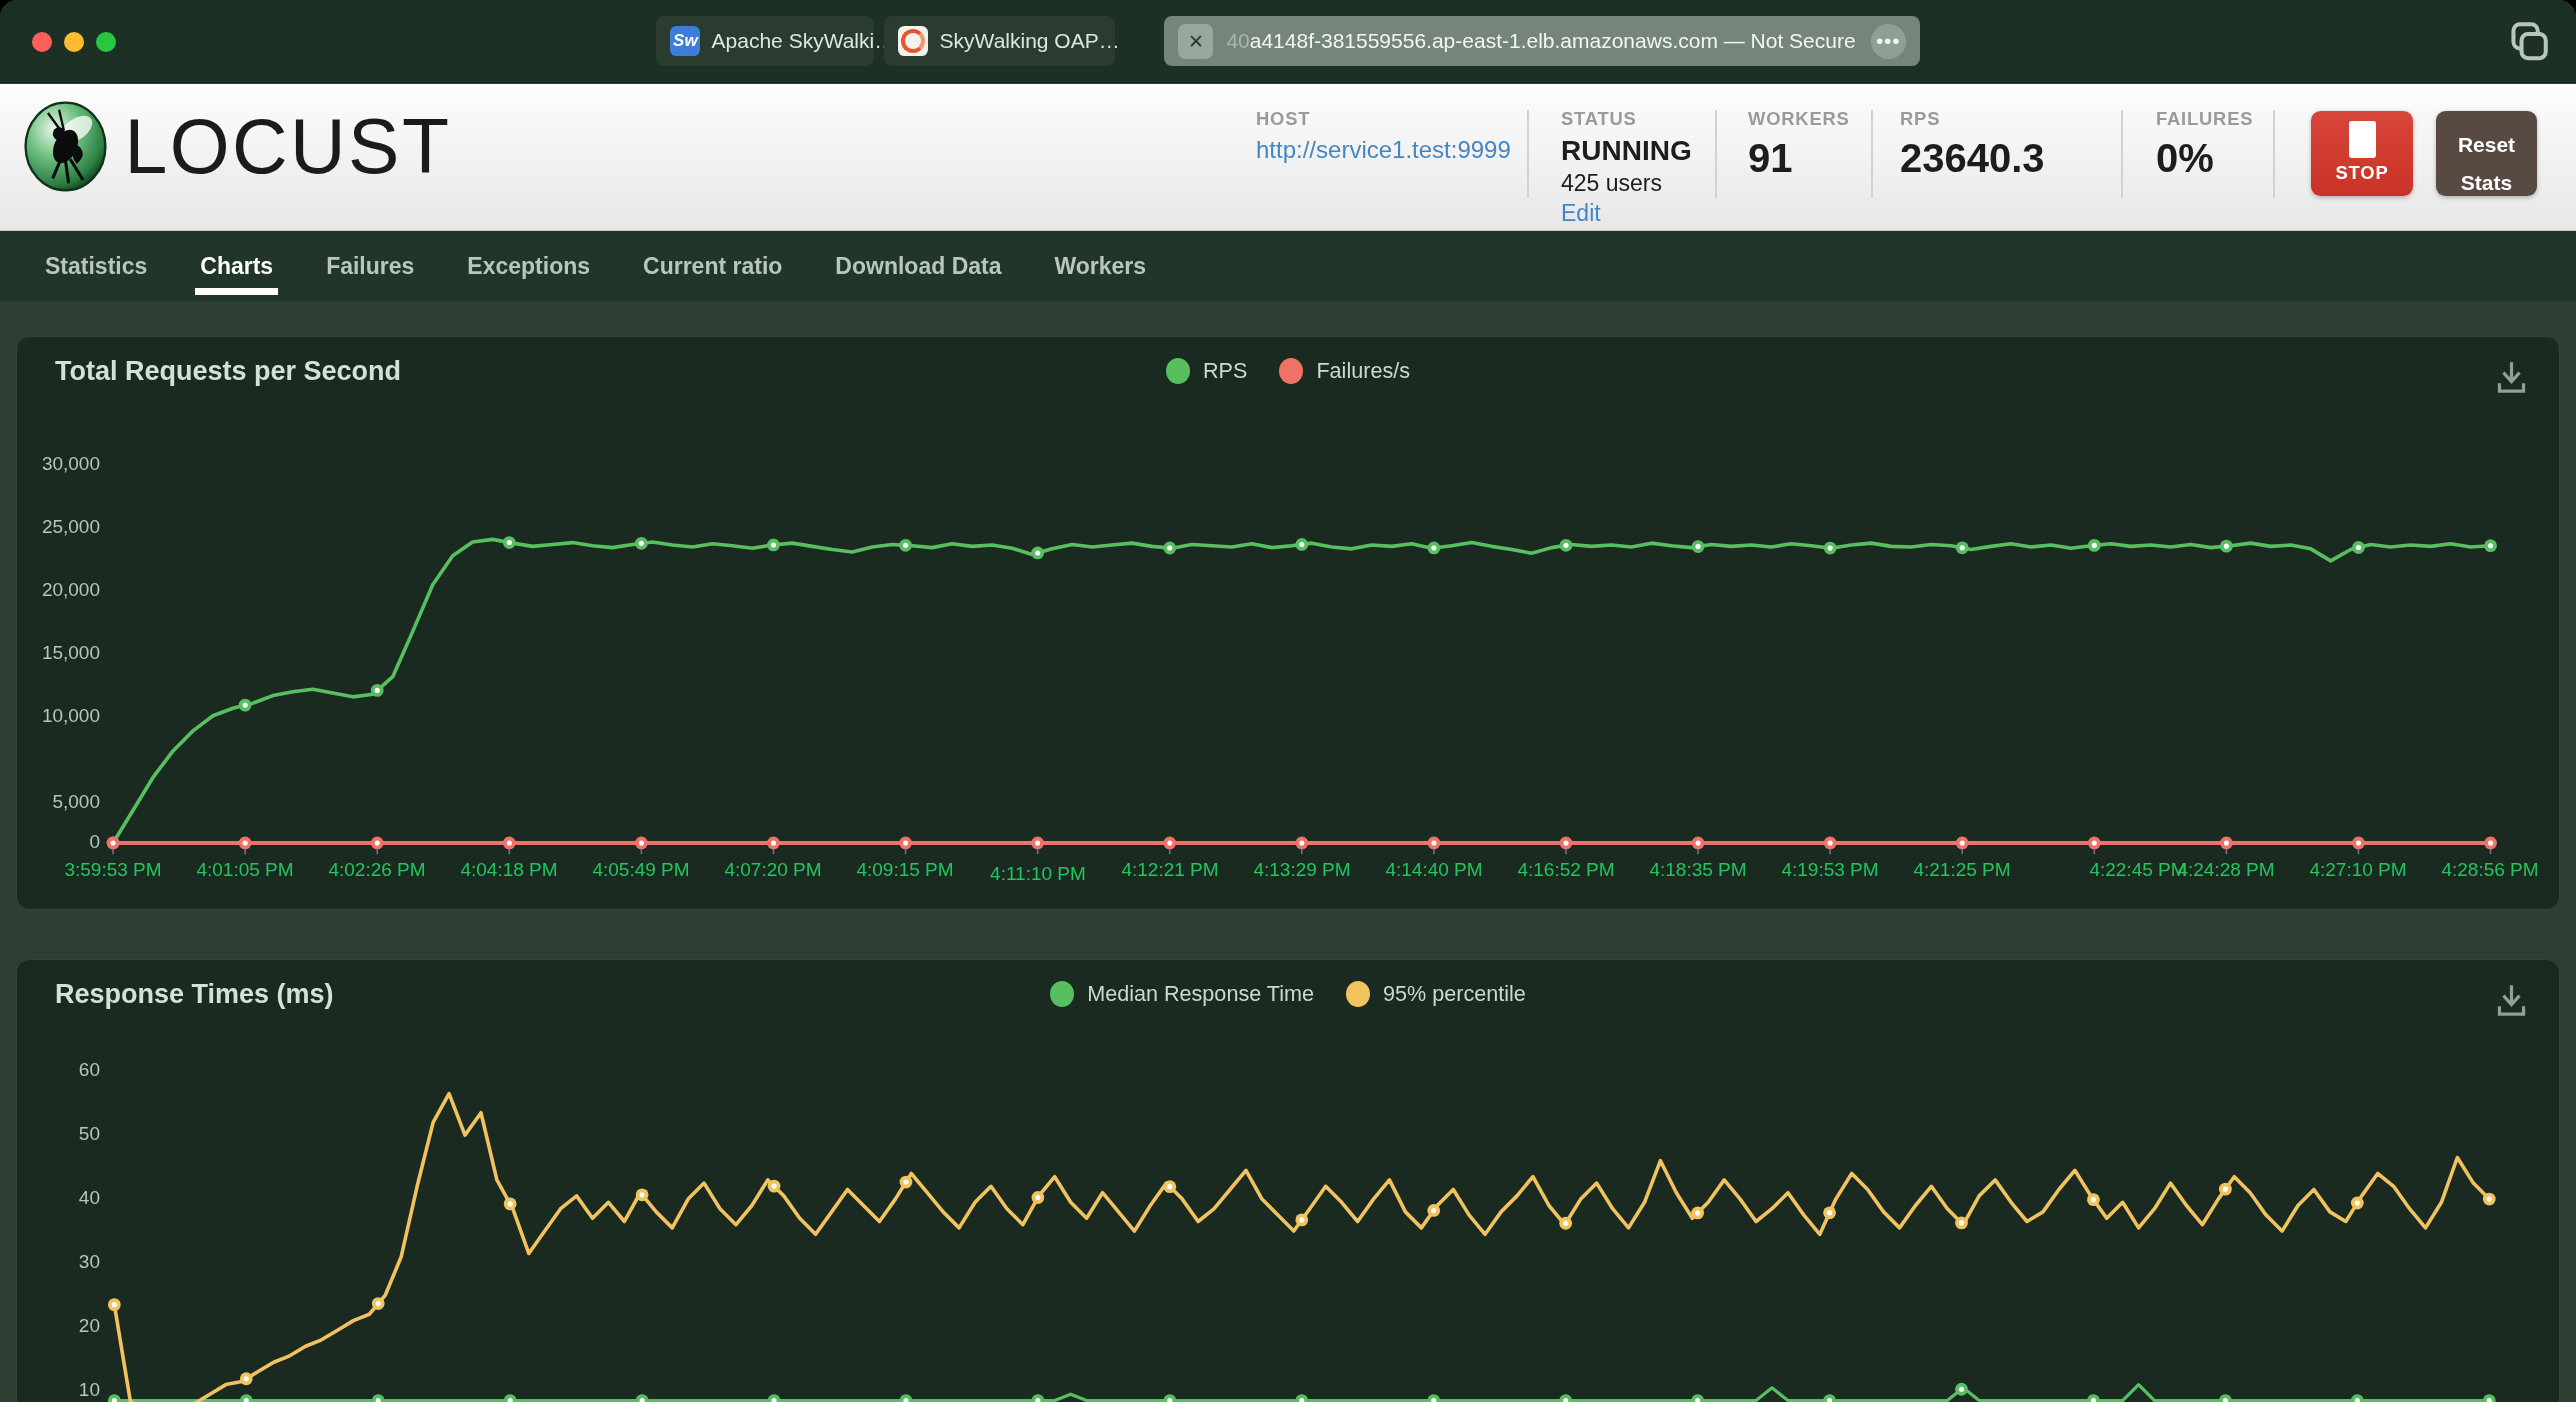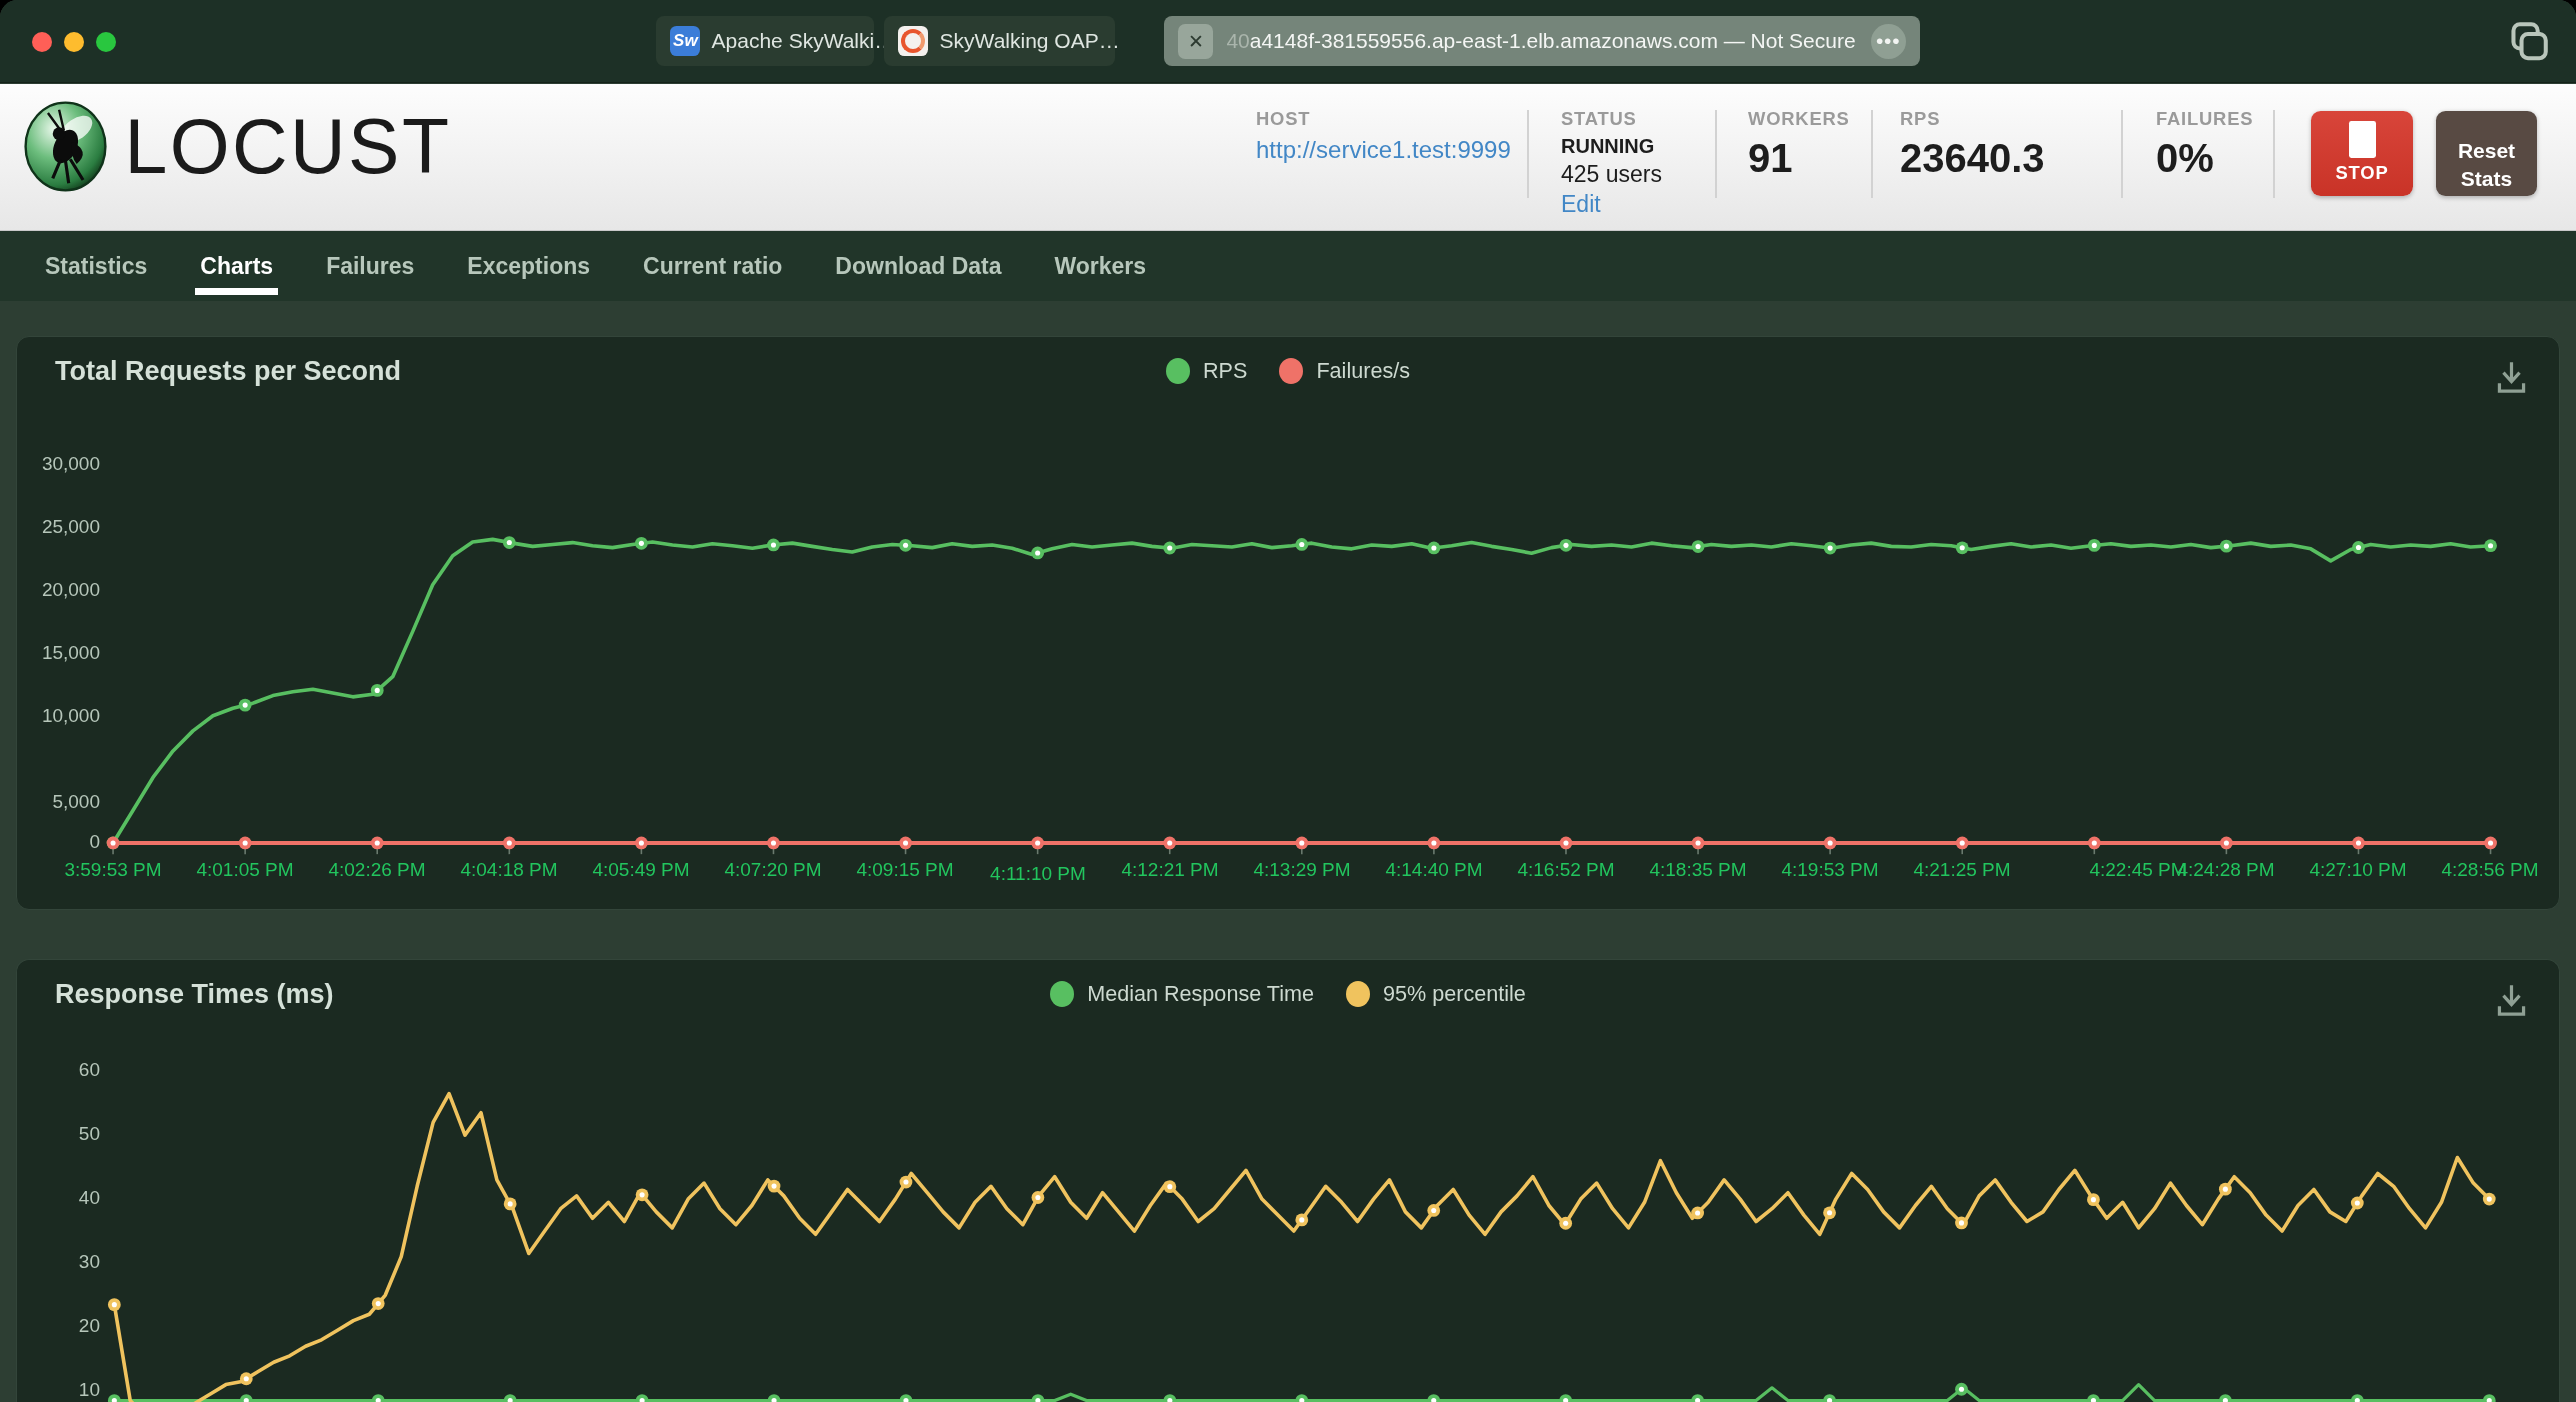--- a/index.html
+++ b/index.html
@@ -30,29 +30,29 @@
   
   .header{position:absolute;left:0;top:84px;width:100%;height:146px;
           background:linear-gradient(#fdfdfd,#e7e7e7);border-bottom:0.8px solid #c9c9c9;}
   .logo{position:absolute;left:24px;top:16px;display:flex;align-items:center;}
   .logo-text{font-size:77px;font-weight:300;letter-spacing:2.4px;color:#1b1b1b;margin-left:17.6px;}
   .hsep{position:absolute;top:26px;width:1.6px;height:88px;background:#d2d2d2;}
   .hblock{position:absolute;top:24px;}
   .hlabel{font-size:18.4px;font-weight:bold;color:#9a9a9a;letter-spacing:0.8px;}
   .hlink{font-size:24px;color:#4287c6;margin-top:6.4px;cursor:pointer;}
   .hbig{font-size:40px;font-weight:bold;color:#1d1d1d;margin-top:6.4px;}
-  .hstate{font-size:20px;font-weight:bold;color:#1d1d1d;margin-top:4.8px;}
+  .hstate{font-size:28px;font-weight:bold;color:#1d1d1d;margin-top:4.8px;}
   .husers{font-size:23px;color:#1d1d1d;margin-top:3.2px;}
   .hedit{font-size:23px;color:#4287c6;margin-top:3.2px;cursor:pointer;}
   .btn{position:absolute;top:27px;width:102px;height:85px;border-radius:9.6px;color:#fff;text-align:center;
        cursor:pointer;box-shadow:0 1.6px 4px rgba(0,0,0,.25);box-sizing:border-box;}
   .btn-stop{background:linear-gradient(#d8453a,#c93327);}
   .stop-sq{width:27px;height:37px;background:#fff;border-radius:2.4px;margin:9.6px auto 4.8px;}
   .btn-stop span{font-size:18.4px;font-weight:bold;letter-spacing:0.8px;}
-  .btn-reset{background:#584a43;font-size:21px;font-weight:bold;line-height:28px;padding-top:26px;}
+  .btn-reset{background:#584a43;font-size:21px;font-weight:bold;line-height:38px;padding-top:15px;}
 
   
   .nav{position:absolute;left:0;top:231px;width:100%;height:70px;background:#213529;display:flex;align-items:center;
        padding-left:45px;box-sizing:border-box;gap:53px;}
   .nav-tab{position:relative;font-size:23px;font-weight:bold;color:#b7c7bb;height:70px;display:flex;align-items:center;cursor:pointer;}
   .nav-tab.active{color:#fff;}
   .nav-tab.active::after{content:"";position:absolute;left:-4.8px;right:-4.8px;bottom:6.4px;height:6.4px;background:#fff;}
 
   
   .panel{position:absolute;left:16px;width:2544px;background:#1b2a21;border:0.8px solid #33453a;border-radius:13px;

